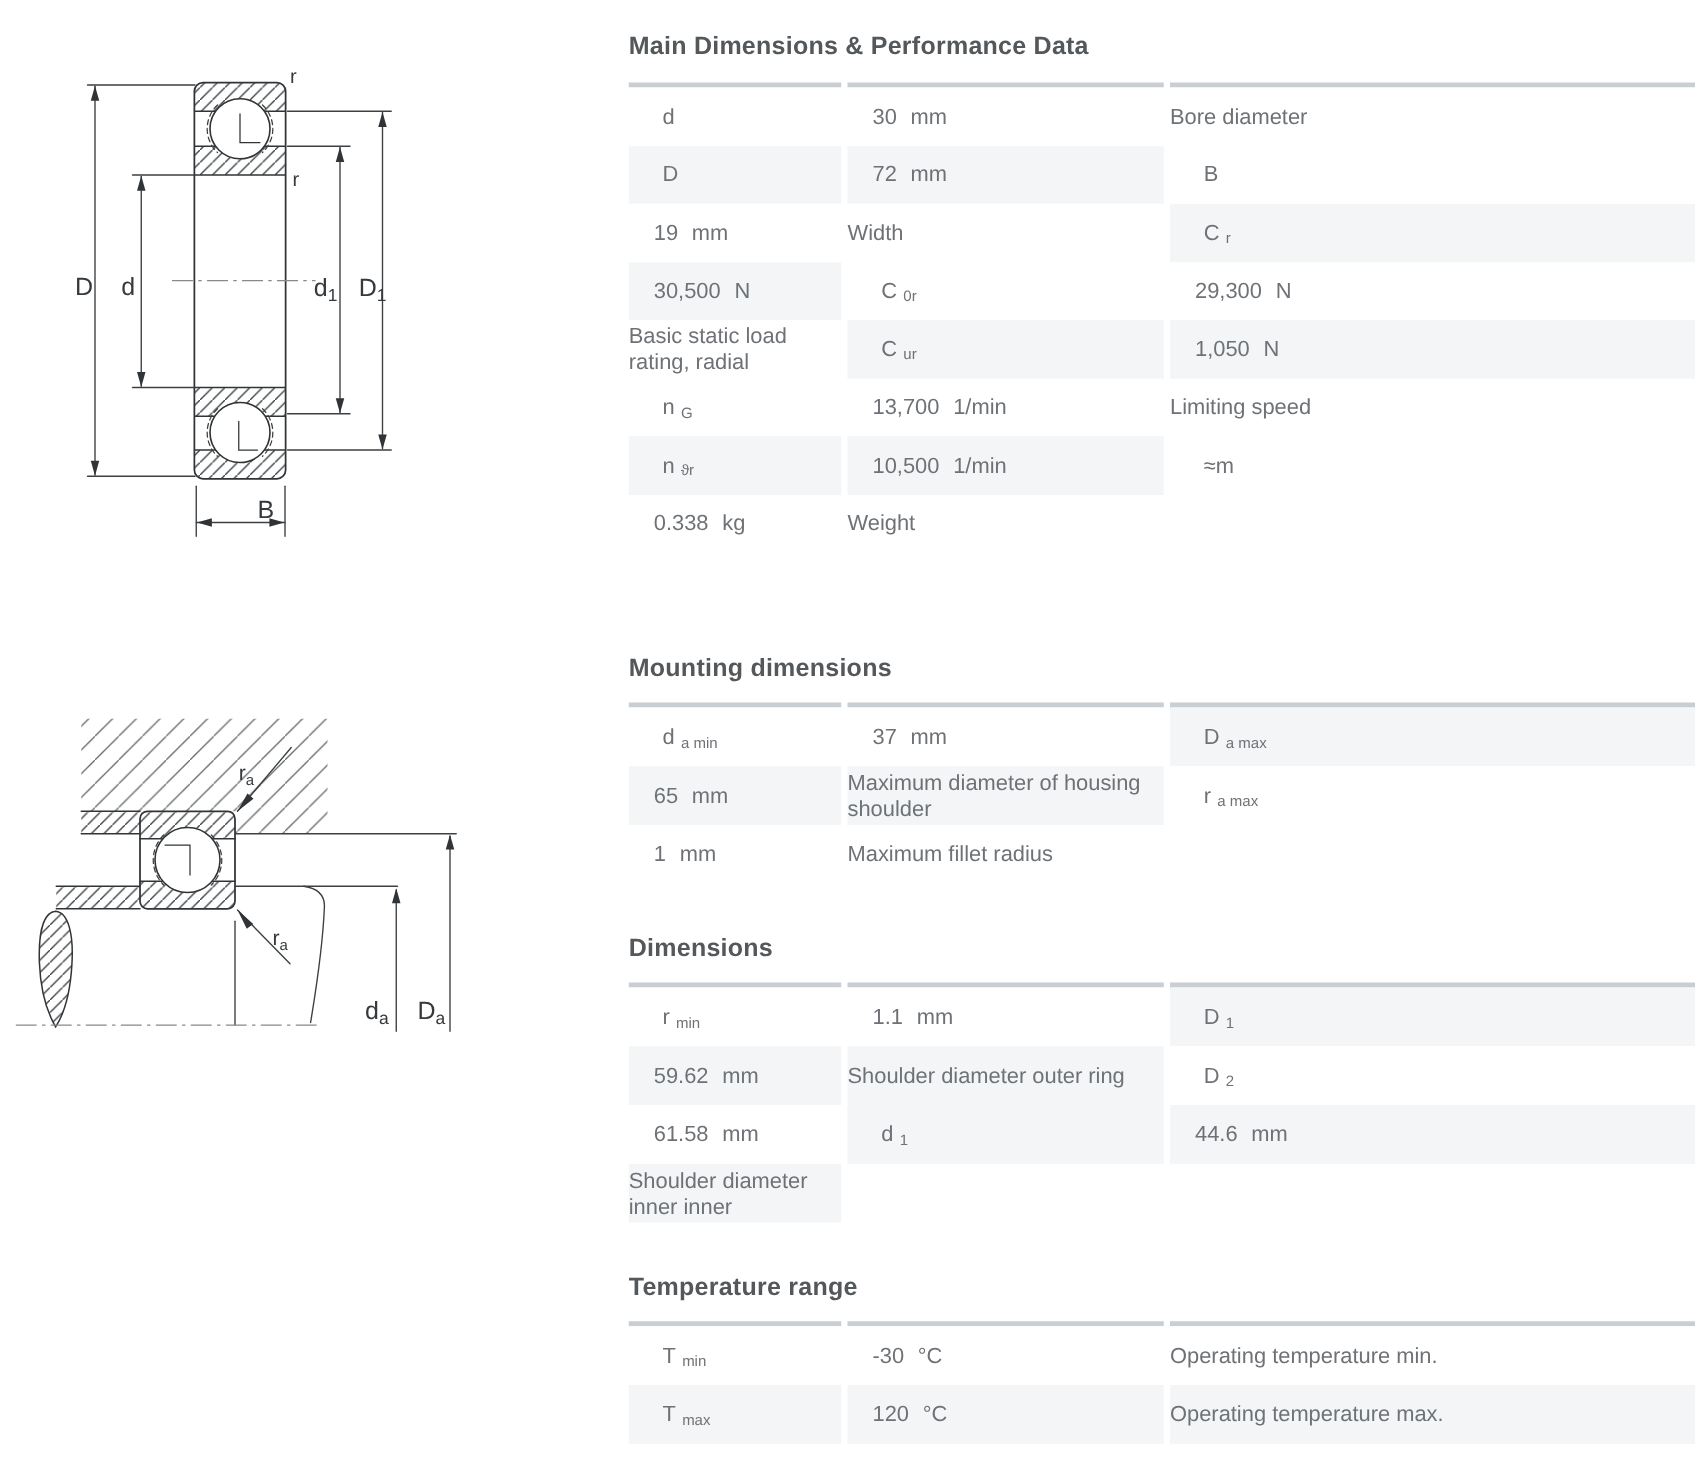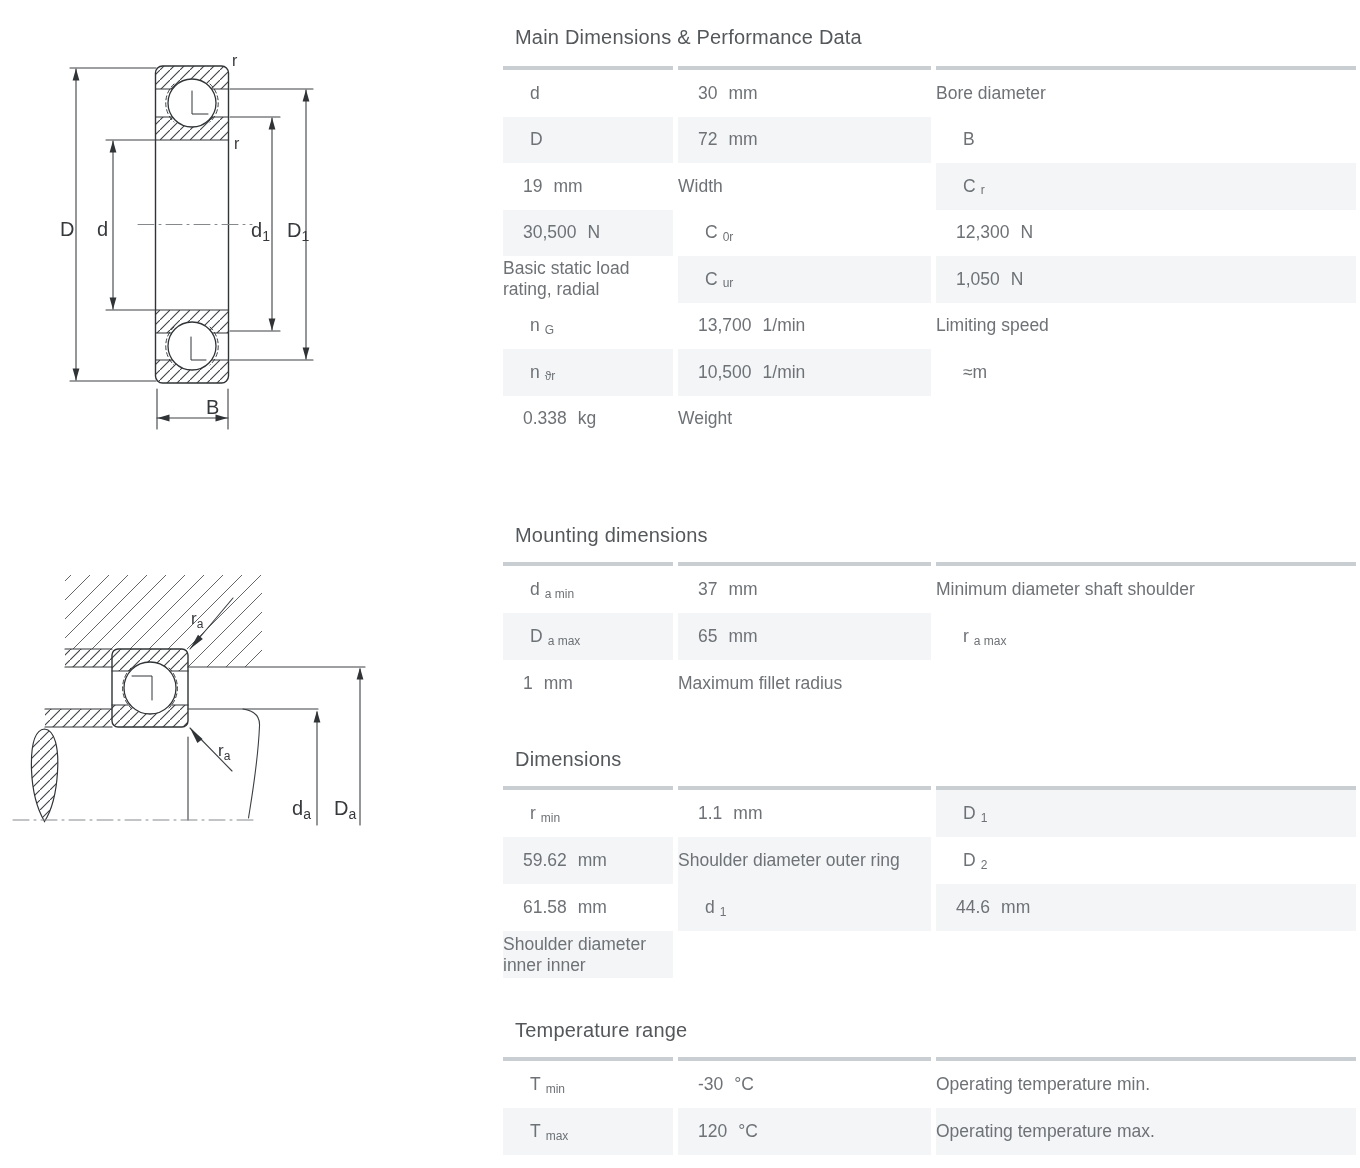--- a/index.html
+++ b/index.html
@@ -1,20 +1,20 @@
 <!DOCTYPE html>
 <html><head>
 <meta charset="utf-8">
 <style>
   html,body{margin:0;padding:0;background:#ffffff;}
   #page{position:relative;width:1360px;height:1168px;background:#fff;overflow:hidden;
         font-family:"Liberation Sans",sans-serif;}
   #drawings{position:absolute;left:0;top:0;}
   #right{position:absolute;left:503px;top:0;width:853px;height:1168px;}
-  .sec-title{position:absolute;left:12px;margin:0;font-size:20px;font-weight:normal;color:#54585b;
+  .sec-title{position:absolute;left:0;margin:0;font-size:20px;font-weight:bold;color:#54585b;
              letter-spacing:.2px;}
   .tbl{position:absolute;left:0;width:853px;display:grid;
        grid-template-columns:170px 253px 420px;column-gap:5px;}
   .bt{height:4px;background:#c9ced3;}
   .c{display:flex;align-items:center;font-size:17.5px;color:#6e7276;background:#fff;}
   .t1 .c{height:46.5px;} .t2 .c,.t3 .c,.t4 .c{height:47px;}
   .c.g{background:#f3f5f7;}
   .sym{padding-left:27px;}
   .val{padding-left:20px;}
   .unit{margin-left:11px;}
@@ -225,21 +225,21 @@
       <div class="c val g">
           <span>30,500</span>
           <span class="unit">N</span>
         </div>
 
       <div class="c sym">
           <span>C</span>
           <span class="sub">0r</span>
         </div>
       <div class="c val">
-          <span>12,300</span>
+          <span>29,300</span>
           <span class="unit">N</span>
         </div>
       <div class="c desc">Basic static load rating, radial</div>
 
       <div class="c sym g">
           <span>C</span>
           <span class="sub">ur</span>
         </div>
       <div class="c val g">
           <span>1,050</span>
@@ -283,30 +283,30 @@
         <div class="bt"></div>
 
       <div class="c sym">
           <span>d</span>
           <span class="sub">a min</span>
         </div>
       <div class="c val">
           <span>37</span>
           <span class="unit">mm</span>
         </div>
-      <div class="c desc">Minimum diameter shaft shoulder</div>
 
       <div class="c sym g">
           <span>D</span>
           <span class="sub">a max</span>
         </div>
       <div class="c val g">
           <span>65</span>
           <span class="unit">mm</span>
         </div>
+      <div class="c desc g">Maximum diameter of housing shoulder</div>
 
       <div class="c sym">
           <span>r</span>
           <span class="sub">a max</span>
         </div>
       <div class="c val">
           <span>1</span>
           <span class="unit">mm</span>
         </div>
       <div class="c desc">Maximum fillet radius</div>

